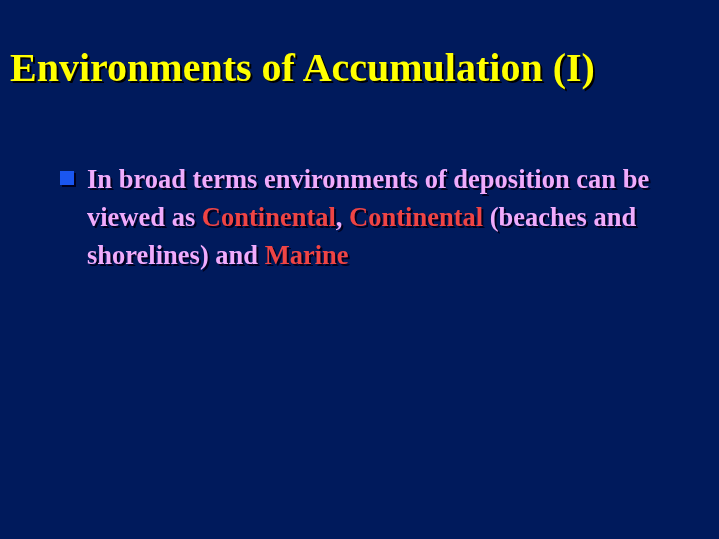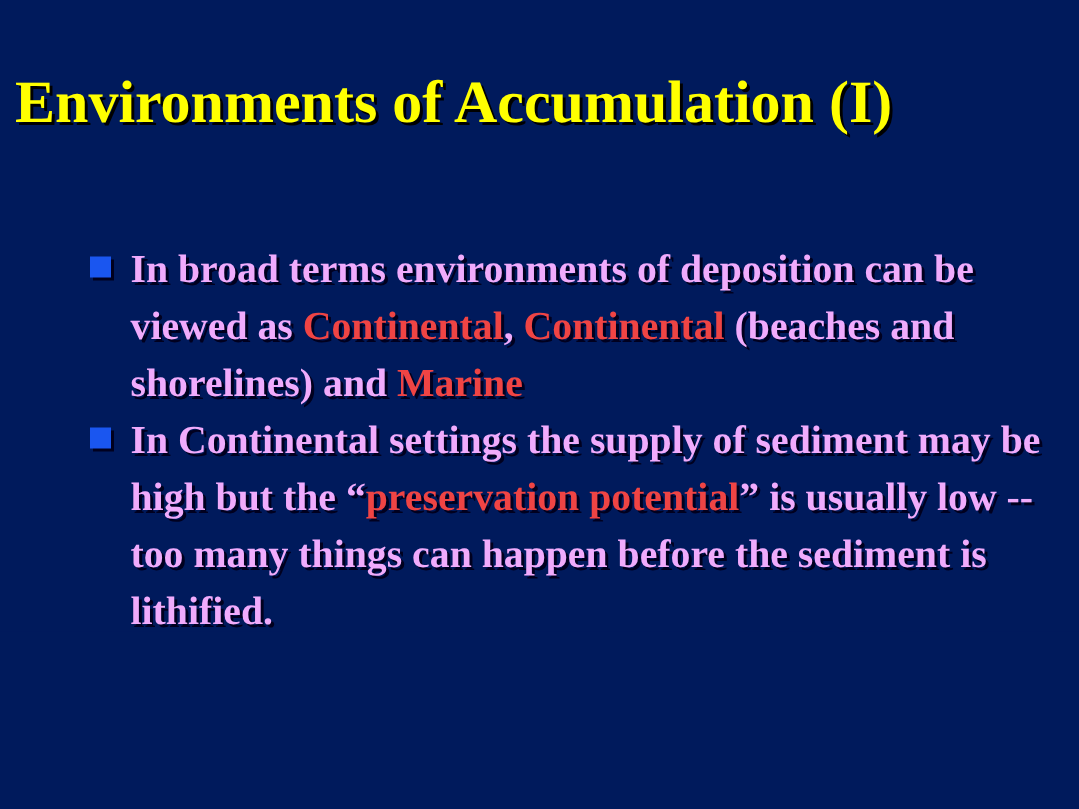--- a/index.html
+++ b/index.html
@@ -75,19 +75,15 @@
 
   <div id="slide-title">Environments of Accumulation (I)</div>
 
   <div id="body-list">
 
     <div class="bullet-item">
       <span class="bullet-marker"></span>
       <span class="bullet-text"><span class="plain-white">In broad terms environments of deposition can be viewed as </span><span class="hl-red">Continental</span><span class="plain-white">, </span><span class="hl-red">Continental</span><span class="plain-white"> (beaches and shorelines) and </span><span class="hl-red">Marine</span></span>
     </div>
 
-    <div class="bullet-item">
-      <span class="bullet-marker"></span>
-      <span class="bullet-text"><span class="plain-white">In Continental settings the supply of sediment may be high but the “</span><span class="hl-red">preservation potential</span><span class="plain-white">” is usually low -- too many things can happen before the sediment is lithified.</span></span>
-    </div>
 
   </div>
 </div>
 
 </body></html>

